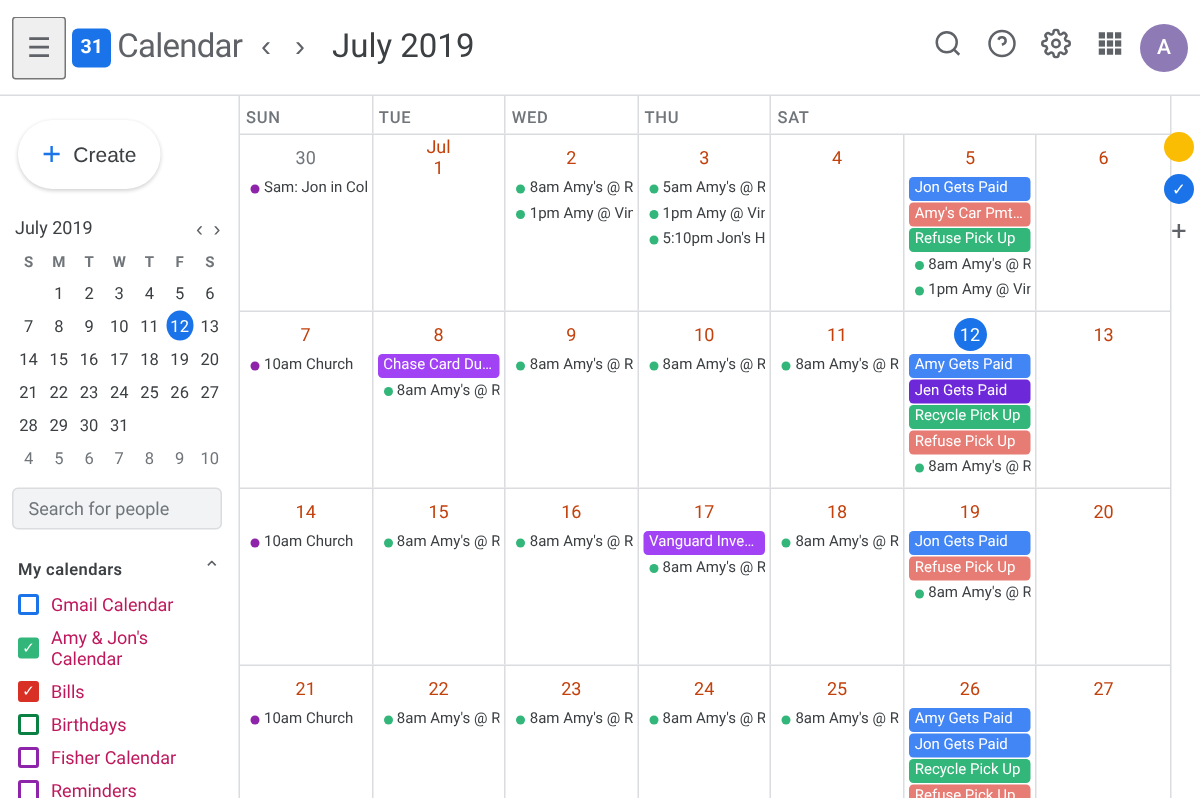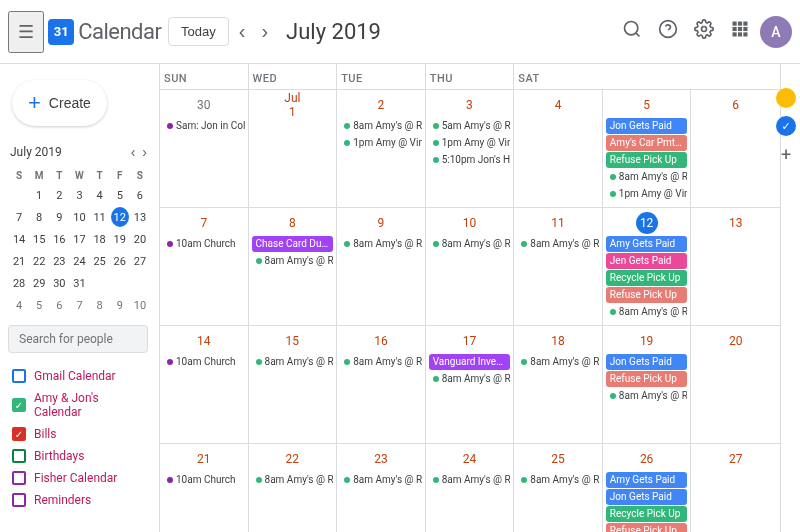--- a/index.html
+++ b/index.html
@@ -77,21 +77,20 @@
 
 <div class="topbar">
   <div class="topbar-left">
     <button class="hamburger-icon">☰</button>
     <div class="app-logo">
       <div class="logo-31">31</div>
       <span class="logo-text">Calendar</span>
     </div>
   </div>
   <div class="topbar-middle">
-    <button class="today-btn">Today</button>
     <button class="nav-btn">‹</button>
     <button class="nav-btn">›</button>
     <span class="month-title">July 2019</span>
   </div>
   <div class="topbar-right-wrapper">
     <button class="icon-btn">
       <svg width="20" height="20" viewBox="0 0 24 24" fill="none" stroke="#5f6368" stroke-width="2">
           <circle cx="11" cy="11" r="8"></circle>
           <line x1="21" y1="21" x2="16.65" y2="16.65"></line>
         </svg>
@@ -209,20 +208,24 @@
               <td class="mini-other">9</td>
               <td class="mini-other">10</td>
             </tr>
           </tbody>
       </table>
     </div>
 
     <div class="search-people">Search for people</div>
 
     <div class="sidebar-section">
+      <div class="section-header">
+        <span class="section-label">My calendars</span>
+        <span class="section-toggle">⌃</span>
+      </div>
       <div id="my-cal-items">
           <div class="cal-item">
             <span class="cal-checkbox" style="border-color: rgb(26, 115, 232);"></span>
             <span class="cal-name">Gmail Calendar</span>
           </div>
           <div class="cal-item">
             <span class="cal-checkbox checked" style="border-color: rgb(51, 182, 121); background: rgb(51, 182, 121);">✓</span>
             <span class="cal-name">Amy &amp; Jon's Calendar</span>
           </div>
           <div class="cal-item">
@@ -242,22 +245,22 @@
             <span class="cal-name">Reminders</span>
           </div>
         </div>
     </div>
 
   </div>
 
   <div class="cal-main">
     <div class="day-headers" id="day-headers-row">
         <div class="day-header">SUN</div>
+        <div class="day-header">TUE</div>
         <div class="day-header">WED</div>
-        <div class="day-header">TUE</div>
         <div class="day-header">THU</div>
         <div class="day-header">SAT</div>
       </div>
     <div class="cal-grid" id="cal-grid">
         <div class="cal-week">
           <div class="cal-day">
             <div class="day-num other-month">30</div>
             <div class="event chip">
               <span class="event-dot" style="background: rgb(142, 36, 170);"></span>
               <span>Sam: Jon in Colorado</span>
@@ -346,21 +349,21 @@
           <div class="cal-day">
             <div class="day-num">11</div>
             <div class="event chip">
               <span class="event-dot" style="background: rgb(51, 182, 121);"></span>
               <span>8am Amy's @ RWD</span>
             </div>
           </div>
           <div class="cal-day">
             <div class="day-num today">12</div>
             <div class="event block" style="background: rgb(66, 133, 244); font-size: 10px;">Amy Gets Paid</div>
-            <div class="event block" style="background: #ec4899; font-size: 10px;">Jen Gets Paid</div>
+            <div class="event block" style="background: #6d28d9; font-size: 10px;">Jen Gets Paid</div>
             <div class="event block" style="background: rgb(51, 182, 121); font-size: 10px;">Recycle Pick Up</div>
             <div class="event block" style="background: rgb(230, 124, 115); font-size: 10px;">Refuse Pick Up</div>
             <div class="event chip">
               <span class="event-dot" style="background: rgb(51, 182, 121);"></span>
               <span>8am Amy's @ RWD</span>
             </div>
           </div>
           <div class="cal-day">
             <div class="day-num">13</div>
           </div>

